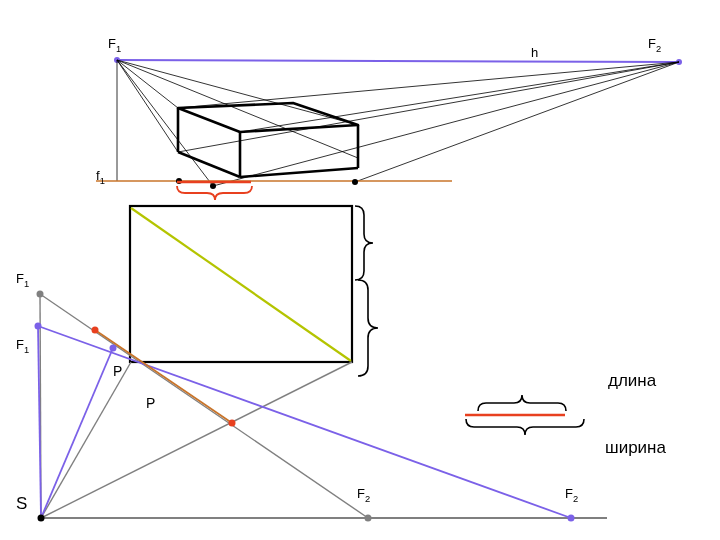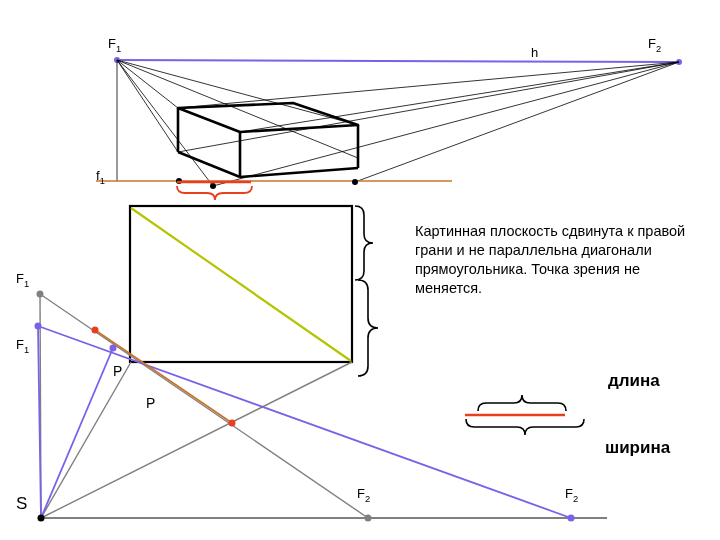--- a/index.html
+++ b/index.html
@@ -11,21 +11,21 @@
     position:relative;
   }
   #stage{position:absolute;left:0;top:0;width:720px;height:540px;}
   svg{position:absolute;left:0;top:0;width:720px;height:540px;}
   .lbl{position:absolute;font-family:"Liberation Sans", sans-serif;color:#000;white-space:pre;}
   .lbl sub{font-size:0.72em;}
   #note{
     position:absolute;left:415px;top:222px;width:290px;
     font-size:14.5px;line-height:19px;color:#000;
   }
-  .big{font-size:17px;font-weight:bold;}
+  .big{font-size:17px;font-weight:normal;}
 </style>
 </head>
 <body>
 
 <div id="stage">
 
   <svg viewBox="0 0 720 540">
 
     <line x1="117" y1="60" x2="679" y2="62" stroke="#7b61e8" stroke-width="2"></line>
     <circle cx="117" cy="60" r="3" fill="#7b61e8"></circle>
@@ -120,14 +120,13 @@
   <div class="lbl" style="left:16px;top:337px;font-size:13px;"><span>F</span><sub>1</sub></div>
   <div class="lbl" style="left:113px;top:363px;font-size:14px;"><span>P</span></div>
   <div class="lbl" style="left:146px;top:395px;font-size:14px;"><span>P</span></div>
   <div class="lbl" style="left:16px;top:494px;font-size:17px;"><span>S</span></div>
   <div class="lbl" style="left:357px;top:486px;font-size:13px;"><span>F</span><sub>2</sub></div>
   <div class="lbl" style="left:565px;top:486px;font-size:13px;"><span>F</span><sub>2</sub></div>
 
   <div class="lbl big" style="left:608px;top:371px;"><span>длина</span></div>
   <div class="lbl big" style="left:605px;top:438px;text-align:right;"><span>ширина</span></div>
 
-  <div id="note">Картинная плоскость сдвинута к правой грани и не параллельна диагонали прямоугольника. Точка зрения не меняется.</div>
 </div>
 
 </body></html>

